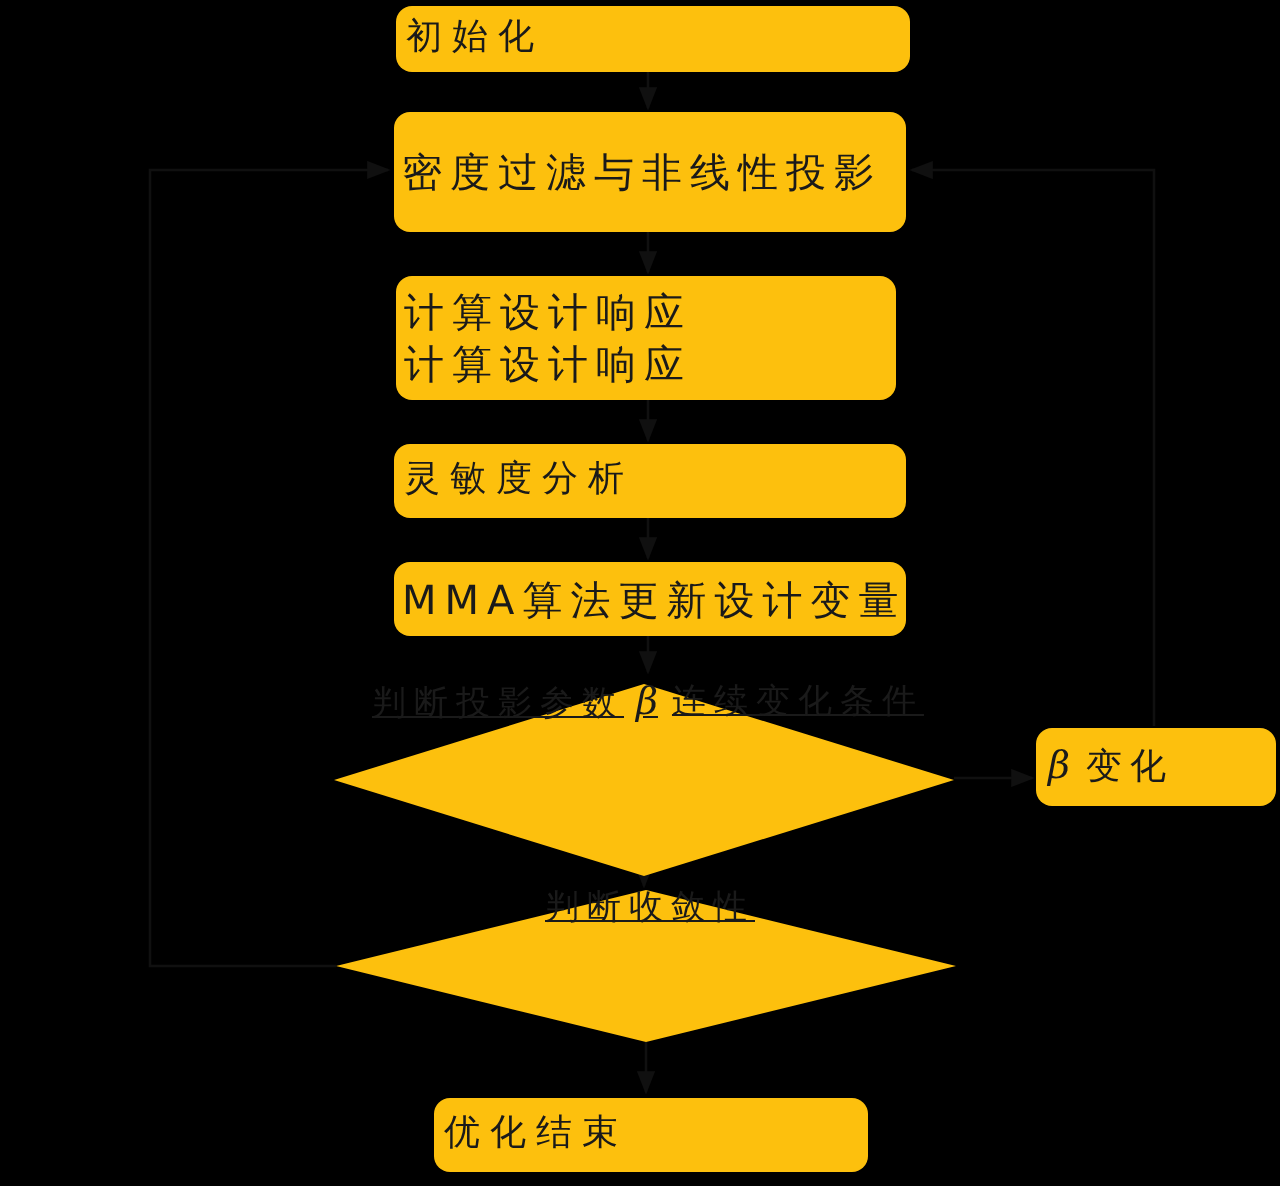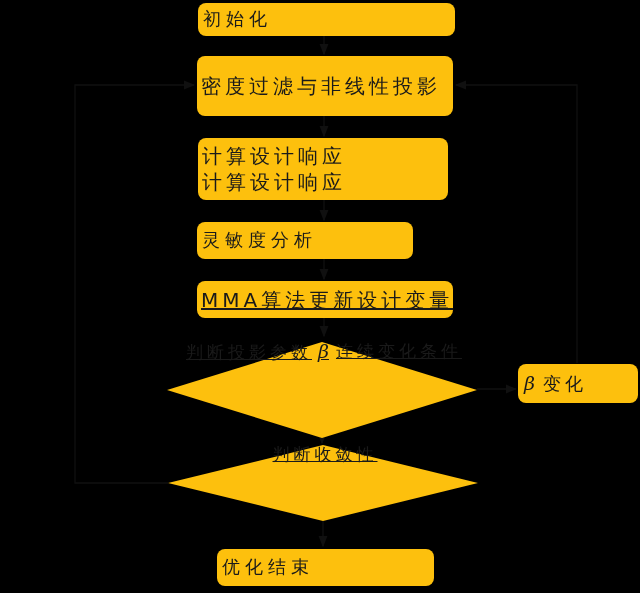--- a/index.html
+++ b/index.html
@@ -112,25 +112,25 @@
 
   <div class="node" style="left:197px; top:56px; width:256px; height:60px;">
     <span class="ln">密度过滤与非线性投影</span>
   </div>
 
   <div class="node" style="left:198px; top:138px; width:250px; height:62px;">
     <span class="ln">计算设计响应</span>
     <span class="ln">计算设计响应</span>
   </div>
 
-  <div class="node" style="left:197px; top:222px; width:216px; height:37px;">
+  <div class="node" style="left:197px; top:222px; width:256px; height:37px;">
     <span class="lbl">灵敏度分析</span>
   </div>
 
-  <div class="node" style="left:197px; top:281px; width:256px; height:37px;text-decoration:underline;">
+  <div class="node" style="left:197px; top:281px; width:256px; height:37px;">
     <span class="ln">MMA算法更新设计变量</span>
   </div>
 
   <div class="diamond" style="left:162px; top:338px; width:320px; height:104px;">
     <svg width="320" height="104" viewBox="0 0 320 104">
       <polygon points="5,52 160,4 315,52 160,100" fill="#FDC00D"></polygon>
     </svg>
     <div class="dtext">
       <span class="ln hrow">
           <span>判断投影参数</span>

